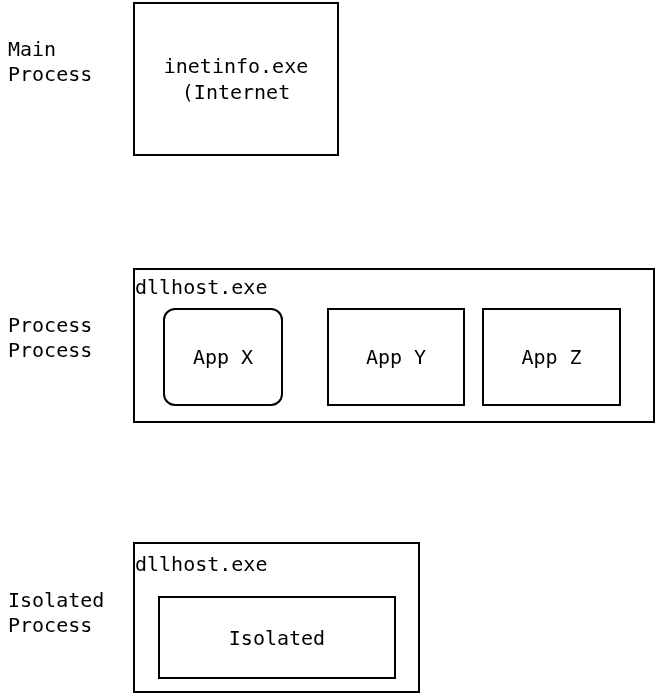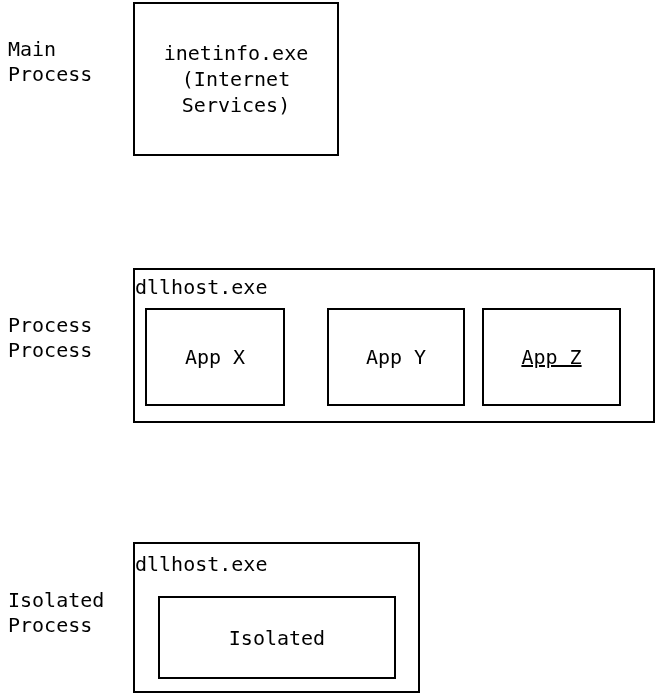--- a/index.html
+++ b/index.html
@@ -61,23 +61,23 @@
     box-sizing: border-box;
     border: 2px solid #000000;
     top: 38px;
     height: 98px;
     display: flex;
     align-items: center;
     justify-content: center;
     text-align: center;
     line-height: 26px;
   }
-  .app-x { left: 10px;  width: 140px; }
+  .app-x { left: 28px;  width: 120px; border-radius: 12px; }
   .app-y { left: 192px; width: 138px; }
-  .app-z { left: 347px; width: 139px; text-decoration: underline; }
+  .app-z { left: 347px; width: 139px; }
 
   
   .isolated-box {
     left: 133px; top: 542px;
     width: 287px; height: 151px;
   }
   .isolated-box .host-title { margin-top: 7px; }
   .isolated-app-box {
     position: absolute;
     box-sizing: border-box;
@@ -98,21 +98,20 @@
 <div class="diagram">
 
   <div class="side-label label-main">
     <div>Main</div>
     <div>Process</div>
   </div>
 
   <div class="box main-box">
     <div>inetinfo.exe</div>
     <div>(Internet</div>
-    <div>Services)</div>
   </div>
 
   <div class="side-label label-pooled">
     <div>Process</div>
     <div>Process</div>
   </div>
 
   <div class="box pooled-box">
     <div class="host-title">dllhost.exe</div>
     <div class="app-box app-x">

